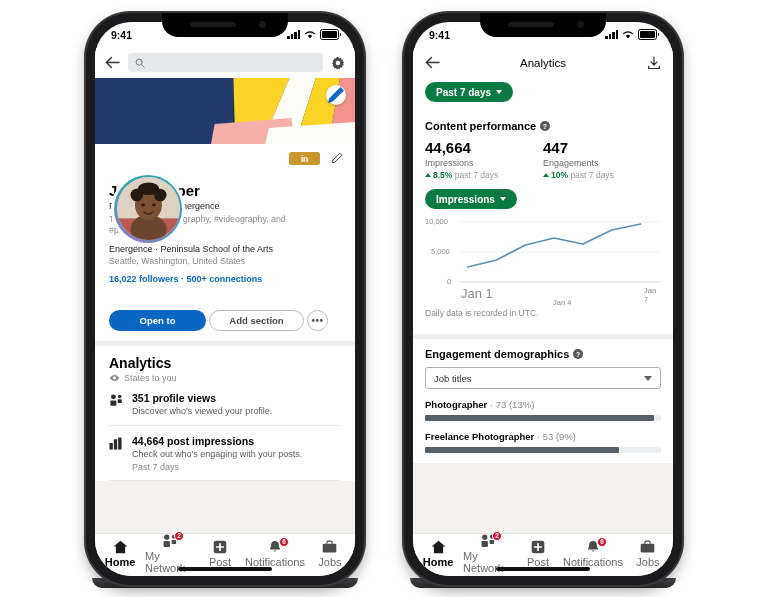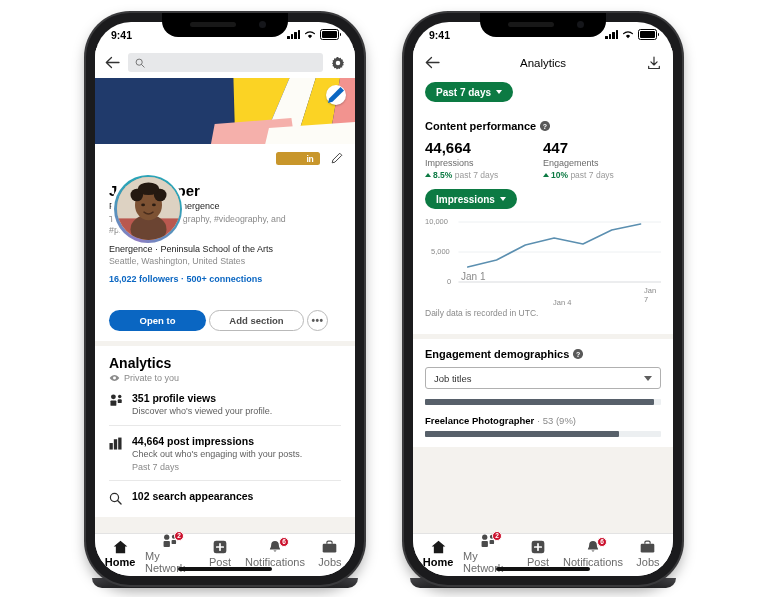--- a/index.html
+++ b/index.html
@@ -87,23 +87,23 @@
     padding:2.5px;box-sizing:border-box;
   }
   .avatar{
     width:100%;height:100%;border-radius:50%;overflow:hidden;position:relative;
     background:#c8b49a;
   }
   .avatar svg{width:100%;height:100%;display:block;}
   .profile-card{background:#fff;padding:38px 14px 10px;position:relative;}
   .li-row{position:absolute;right:12px;top:6px;display:flex;align-items:center;gap:11px;}
   .li-badge{
-    width:20px;height:13px;border-radius:2.5px;background:#c8962b;
+    width:31px;height:13px;border-radius:2.5px;background:#c8962b;
     color:#fff;font-size:8.5px;font-weight:bold;display:flex;
-    align-items:center;justify-content:center;letter-spacing:-.3px;padding-left:24px;
+    align-items:center;justify-content:center;letter-spacing:-.3px;
   }
   .name{font-size:15px;font-weight:bold;color:#000;line-height:1.15;margin-bottom:2px;}
   .headline{font-size:9px;color:#1c1c1c;line-height:1.25;}
   .talks{font-size:8.8px;color:#8a8a8a;line-height:1.3;margin-top:2px;}
   .org{font-size:9px;color:#1c1c1c;margin-top:7px;line-height:1.3;}
   .loc{font-size:8.8px;color:#8a8a8a;line-height:1.3;}
   .stats{font-size:9px;color:#0a66c2;font-weight:bold;margin-top:7px;}
   .btn-row{display:flex;align-items:center;gap:3px;margin-top:26px;}
   .btn{
     height:21px;border-radius:11px;display:flex;align-items:center;justify-content:center;
@@ -302,21 +302,21 @@
           </div>
         </div>
 
         <div class="an-card">
           <div class="an-title">Analytics</div>
           <div class="an-sub">
             <svg width="11" height="8" viewBox="0 0 14 9">
               <path d="M7 .7C3.4.7 1 4.5 1 4.5S3.4 8.3 7 8.3s6-3.8 6-3.8S10.6.7 7 .7Z" fill="#8a8a8a"></path>
               <circle cx="7" cy="4.5" r="1.9" fill="#fff"></circle>
             </svg>
-            <span>Private to you</span>
+            <span>States to you</span>
           </div>
 
           <div class="an-item">
             <span class="an-ico">
               <svg width="14" height="13" viewBox="0 0 16 15">
                 <circle cx="5" cy="3.3" r="2.8" fill="#2b2b2b"></circle>
                 <rect x="1.6" y="7.4" width="6.8" height="6.2" rx="1" fill="#2b2b2b"></rect>
                 <circle cx="12.3" cy="2.8" r="2" fill="#2b2b2b"></circle>
                 <rect x="10" y="6.2" width="4.6" height="4.2" rx="1" fill="#2b2b2b"></rect>
               </svg>
@@ -337,31 +337,20 @@
               </svg>
             </span>
             <div>
               <div class="an-head">44,664 post impressions</div>
               <div class="an-desc">Check out who's engaging with your posts.</div>
               <div class="an-meta">Past 7 days</div>
             </div>
           </div>
           <div class="divider"></div>
 
-          <div class="an-item">
-            <span class="an-ico">
-              <svg width="13" height="13" viewBox="0 0 14 14">
-                <circle cx="5.9" cy="5.9" r="4.4" stroke="#2b2b2b" stroke-width="1.3" fill="none"></circle>
-                <path d="M9.2 9.2 L13 13" stroke="#2b2b2b" stroke-width="1.4" stroke-linecap="round"></path>
-              </svg>
-            </span>
-            <div>
-              <div class="an-head">102 search appearances</div>
-            </div>
-          </div>
         </div>
 
       </div>
 
       <div class="tabbar">
         <div class="tab active">
           <svg width="15" height="14" viewBox="0 0 16 15">
             <path d="M8 .8 15.3 6.9H13v7.3H3V6.9H.7Z" fill="#1a1a1a"></path>
           </svg>
           <span class="lbl">Home</span>
@@ -487,21 +476,21 @@
             <div class="chart-wrap">
               <svg viewBox="0 0 254 78" preserveAspectRatio="none">
                 <line x1="36" y1="4" x2="254" y2="4" stroke="#eceff1" stroke-width="1"></line>
                 <line x1="36" y1="34" x2="254" y2="34" stroke="#eceff1" stroke-width="1"></line>
                 <line x1="36" y1="64" x2="254" y2="64" stroke="#d7dadd" stroke-width="1"></line>
                 <polyline points="46,49 77,42 108,27 139,20 170,26 201,12 232,6" fill="none" stroke="#5b8fb0" stroke-width="1.7" stroke-linejoin="round" stroke-linecap="round"></polyline>
               </svg>
               <div style="position:absolute;left:0;top:-1px;font-size:7.5px;color:#8a8a8a">10,000</div>
               <div style="position:absolute;left:6px;top:29px;font-size:7.5px;color:#8a8a8a">5,000</div>
               <div style="position:absolute;left:22px;top:59px;font-size:7.5px;color:#8a8a8a">0</div>
-              <div style="position:absolute;left:36px;top:53px;font-size:10px;color:#8a8a8a">Jan 1</div>
+              <div style="position:absolute;left:36px;top:68px;font-size:13px;color:#8a8a8a">Jan 1</div>
               <div style="position:absolute;left:128px;top:80px;font-size:7.5px;color:#8a8a8a">Jan 4</div>
               <div style="position:absolute;left:219px;top:68px;font-size:7.5px;color:#8a8a8a">Jan 7</div>
             </div>
 
             <div class="ax-note">Daily data is recorded in UTC.</div>
           </div>
         </div>
 
         <div style="height:5px;background:#f4f2ee"></div>
 
@@ -510,20 +499,26 @@
             <span>Engagement demographics</span>
             <span class="qmark">?</span>
           </div>
 
           <div class="select">
             <span>Job titles</span>
             <span class="caret-d"></span>
           </div>
 
           <div class="demo">
+            <div class="demo-lbl">
+              <b>Photographer</b>
+              <span>·</span>
+              <span>73</span>
+              <span>(13%)</span>
+            </div>
             <div class="bar-bg">
               <div class="bar-fill" style="width:97%"></div>
             </div>
           </div>
 
           <div class="demo">
             <div class="demo-lbl">
               <b>Freelance Photographer</b>
               <span>·</span>
               <span>53</span>

